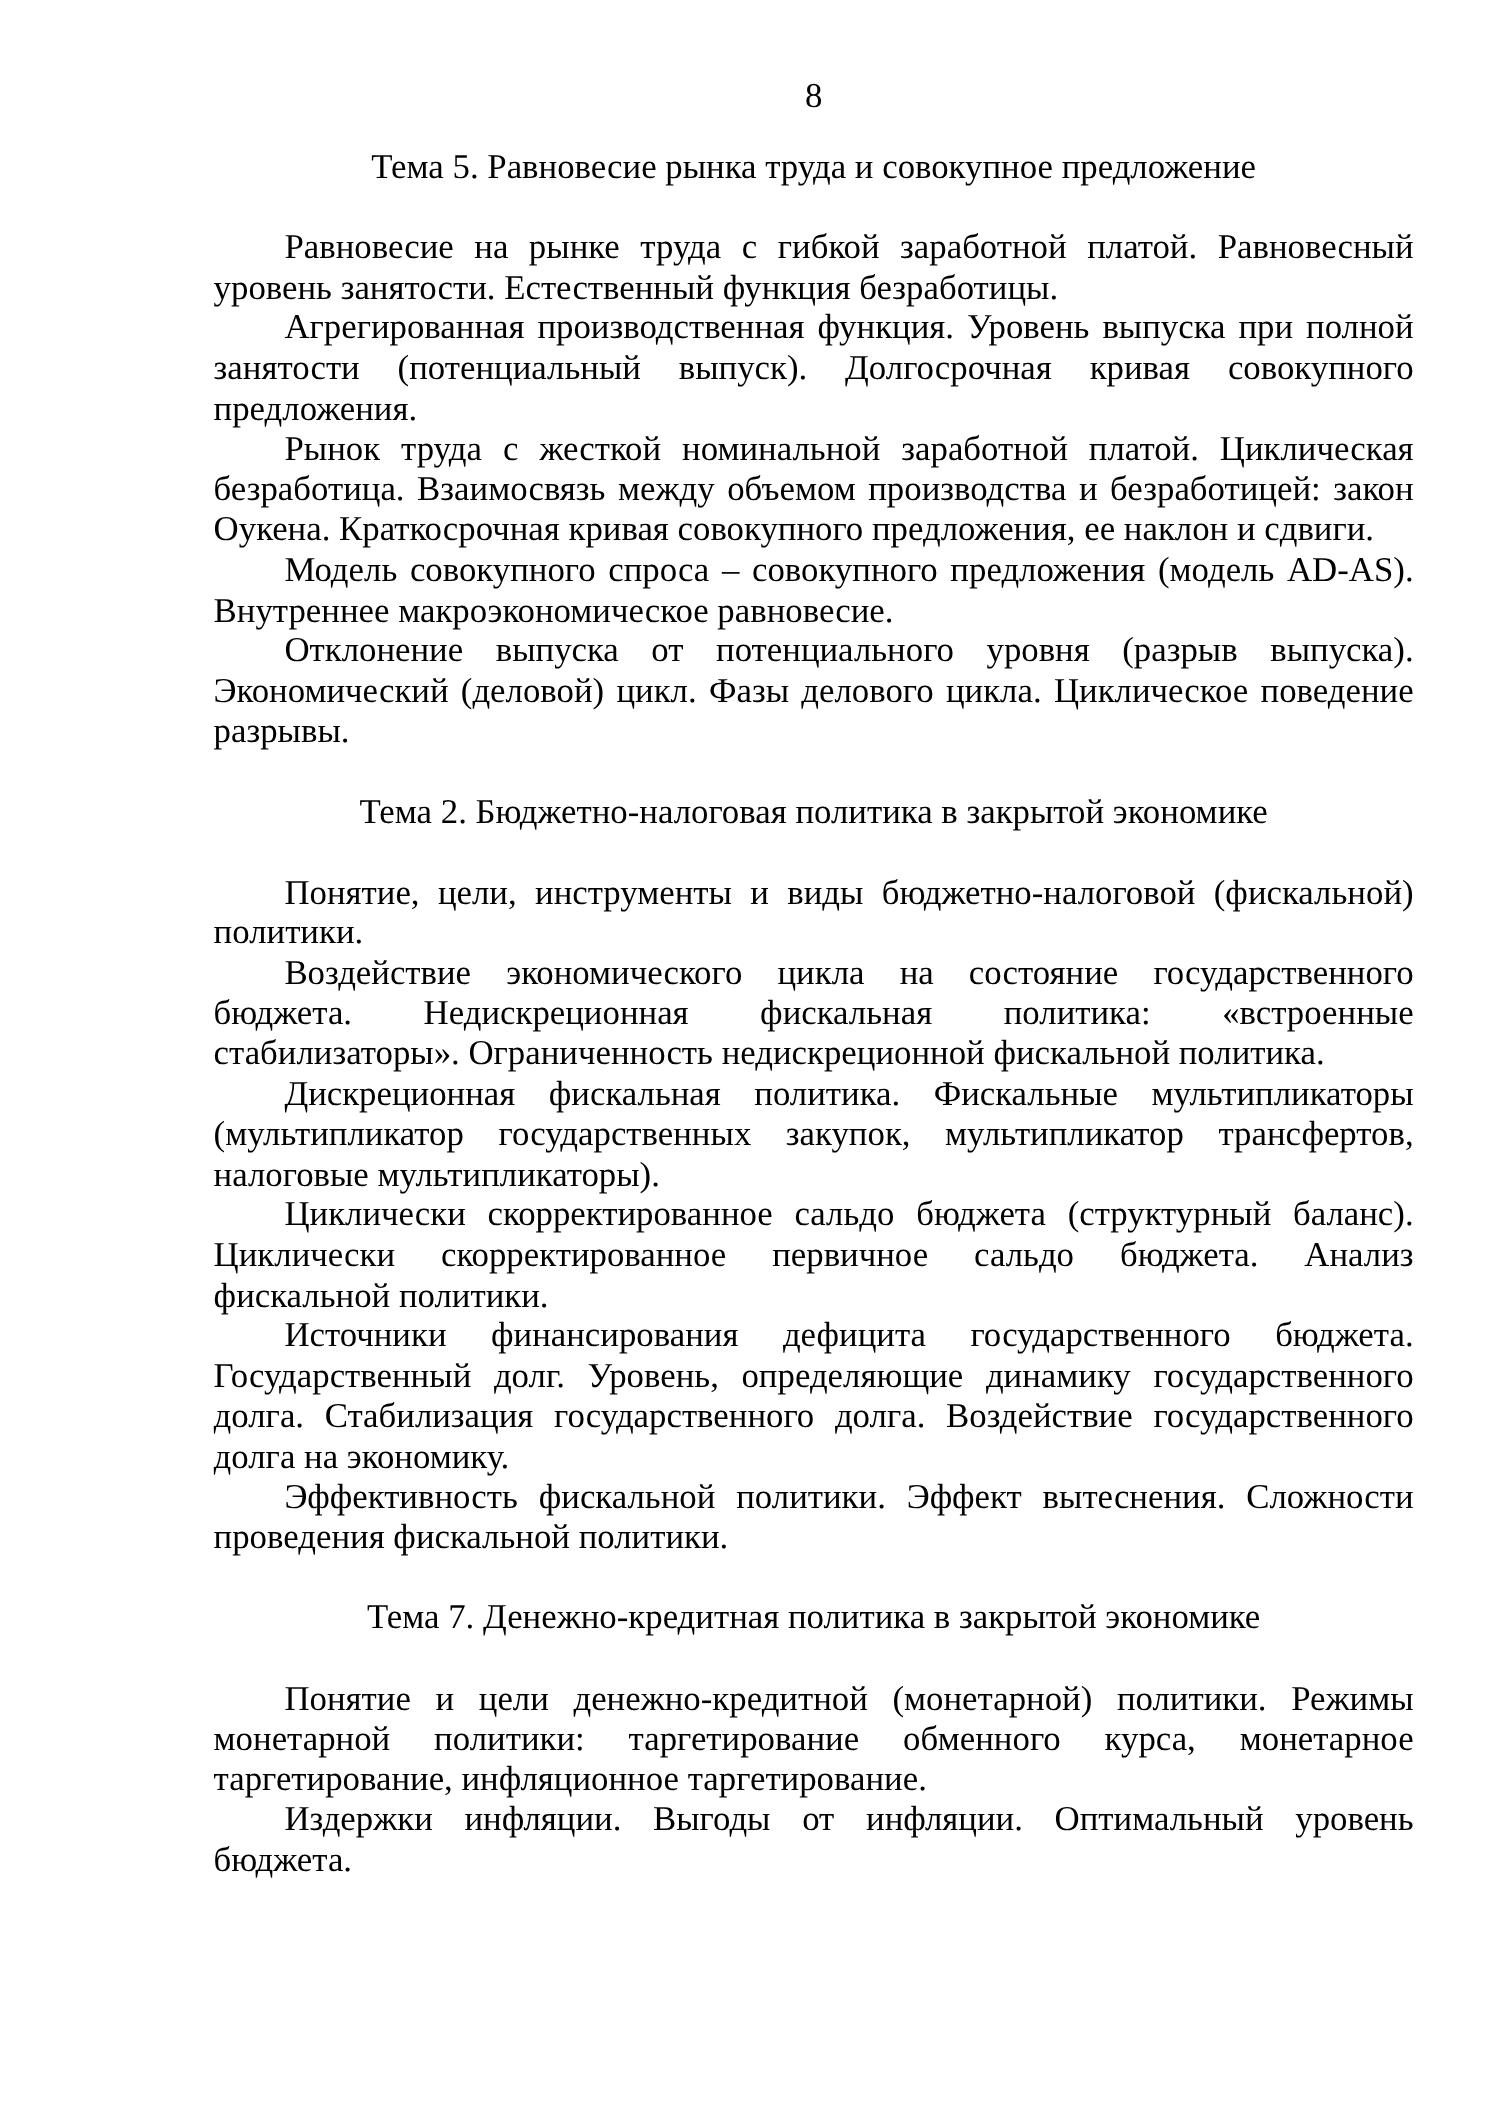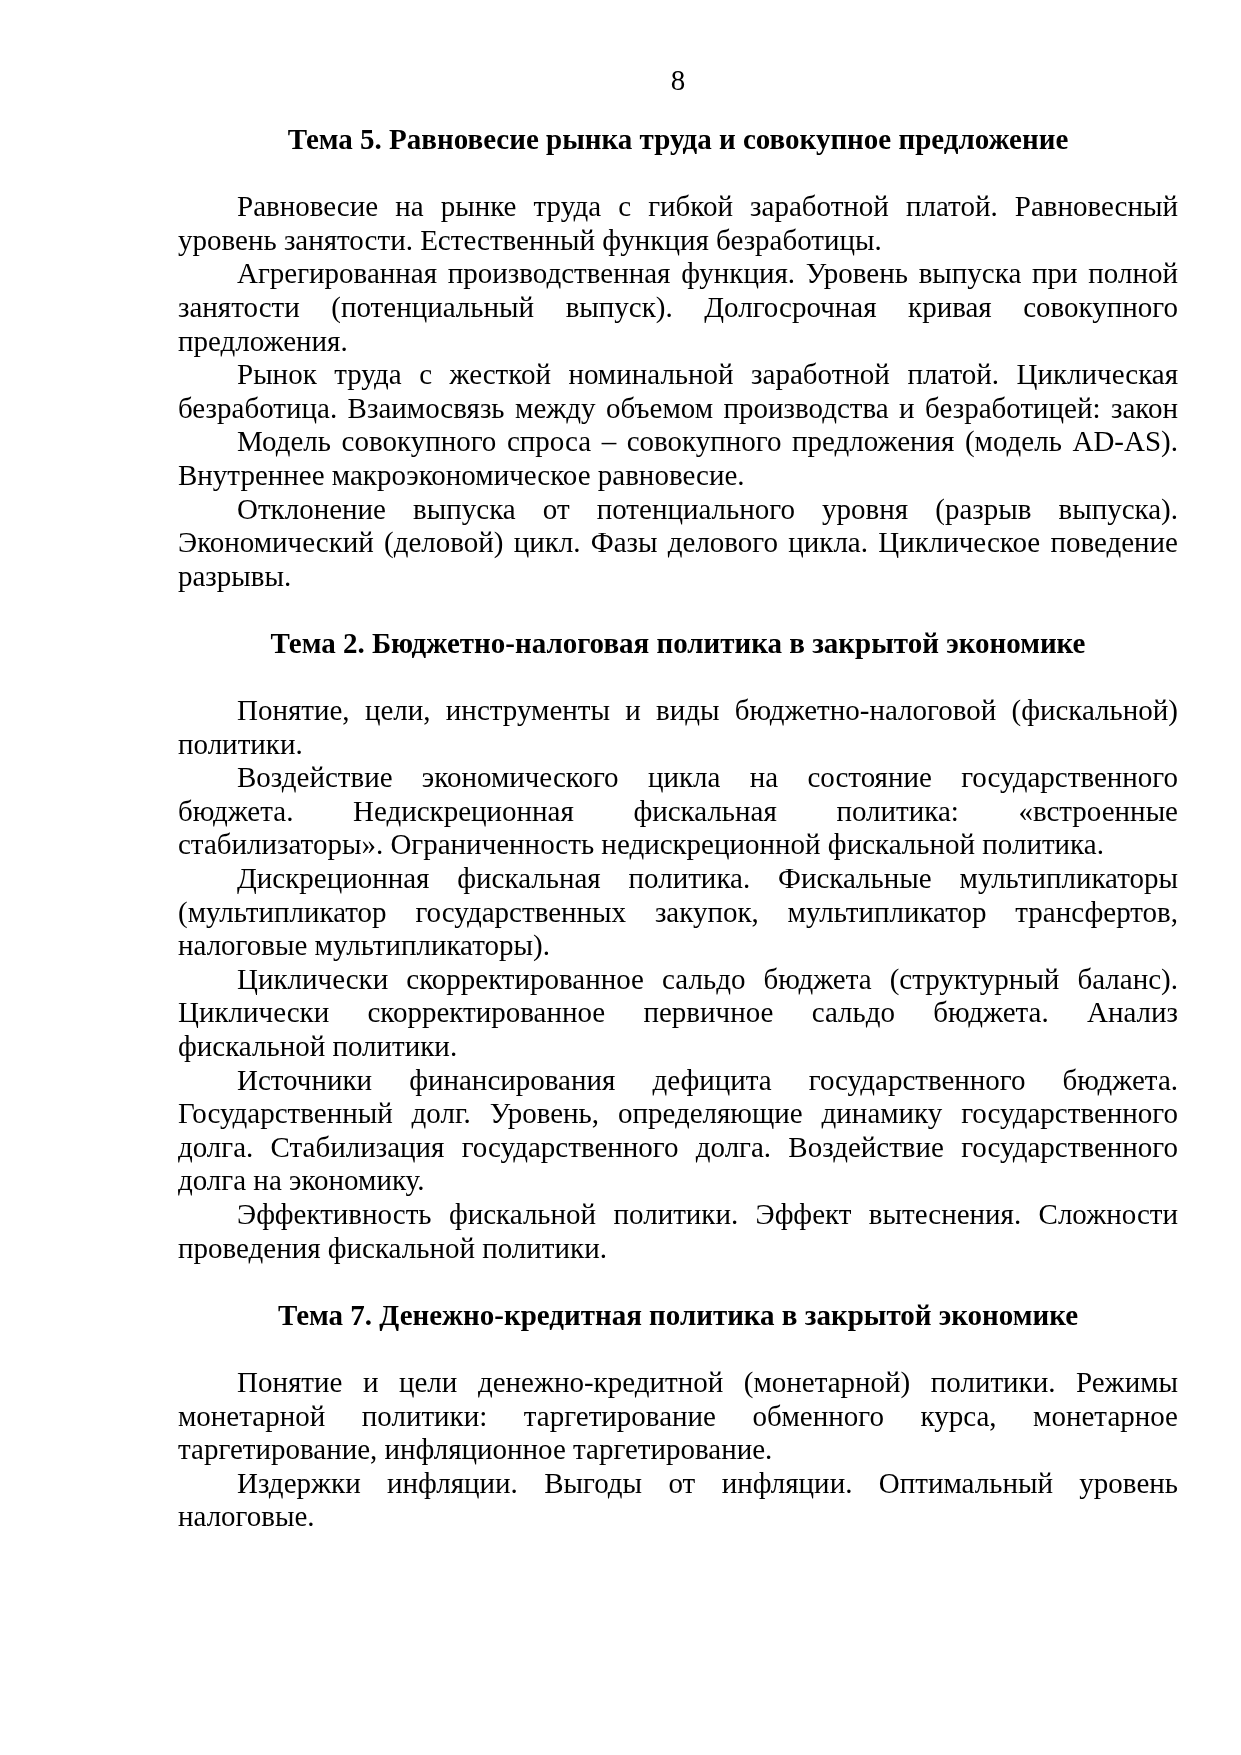--- a/index.html
+++ b/index.html
@@ -27,21 +27,21 @@
     position: absolute;
     top: 123px;
     left: 178px;
     width: 1000px;
   }
   .line {
     height: 33.6px;
     overflow: hidden;
   }
   .heading-line {
-    font-weight: 700;
+    font-weight: 400;
     text-align: center;
   }
   .just {
     text-align: justify;
     text-align-last: justify;
   }
   .last {
     text-align: left;
   }
   .indent {
@@ -64,20 +64,21 @@
         <div class="line last">уровень занятости. Естественный функция безработицы.</div>
       </div>
       <div class="paragraph">
         <div class="line indent just">Агрегированная производственная функция. Уровень выпуска при полной</div>
         <div class="line just">занятости (потенциальный выпуск). Долгосрочная кривая совокупного</div>
         <div class="line last">предложения.</div>
       </div>
       <div class="paragraph">
         <div class="line indent just">Рынок труда с жесткой номинальной заработной платой. Циклическая</div>
         <div class="line just">безработица. Взаимосвязь между объемом производства и безработицей: закон</div>
+        <div class="line last">Оукена. Краткосрочная кривая совокупного предложения, ее наклон и сдвиги.</div>
       </div>
       <div class="paragraph">
         <div class="line indent just">Модель совокупного спроса – совокупного предложения (модель AD-AS).</div>
         <div class="line last">Внутреннее макроэкономическое равновесие.</div>
       </div>
       <div class="paragraph">
         <div class="line indent just">Отклонение выпуска от потенциального уровня (разрыв выпуска).</div>
         <div class="line just">Экономический (деловой) цикл. Фазы делового цикла. Циклическое поведение</div>
         <div class="line last">разрывы.</div>
       </div>
@@ -116,16 +117,16 @@
       <div class="line blank"></div>
       <div class="line heading-line">Тема 7. Денежно-кредитная политика в закрытой экономике</div>
       <div class="line blank"></div>
       <div class="paragraph">
         <div class="line indent just">Понятие и цели денежно-кредитной (монетарной) политики. Режимы</div>
         <div class="line just">монетарной политики: таргетирование обменного курса, монетарное</div>
         <div class="line last">таргетирование, инфляционное таргетирование.</div>
       </div>
       <div class="paragraph">
         <div class="line indent just">Издержки инфляции. Выгоды от инфляции. Оптимальный уровень</div>
-        <div class="line last">налоговые.</div>
+        <div class="line last">бюджета.</div>
       </div>
     </div>
 </div>
 
 </body></html>

